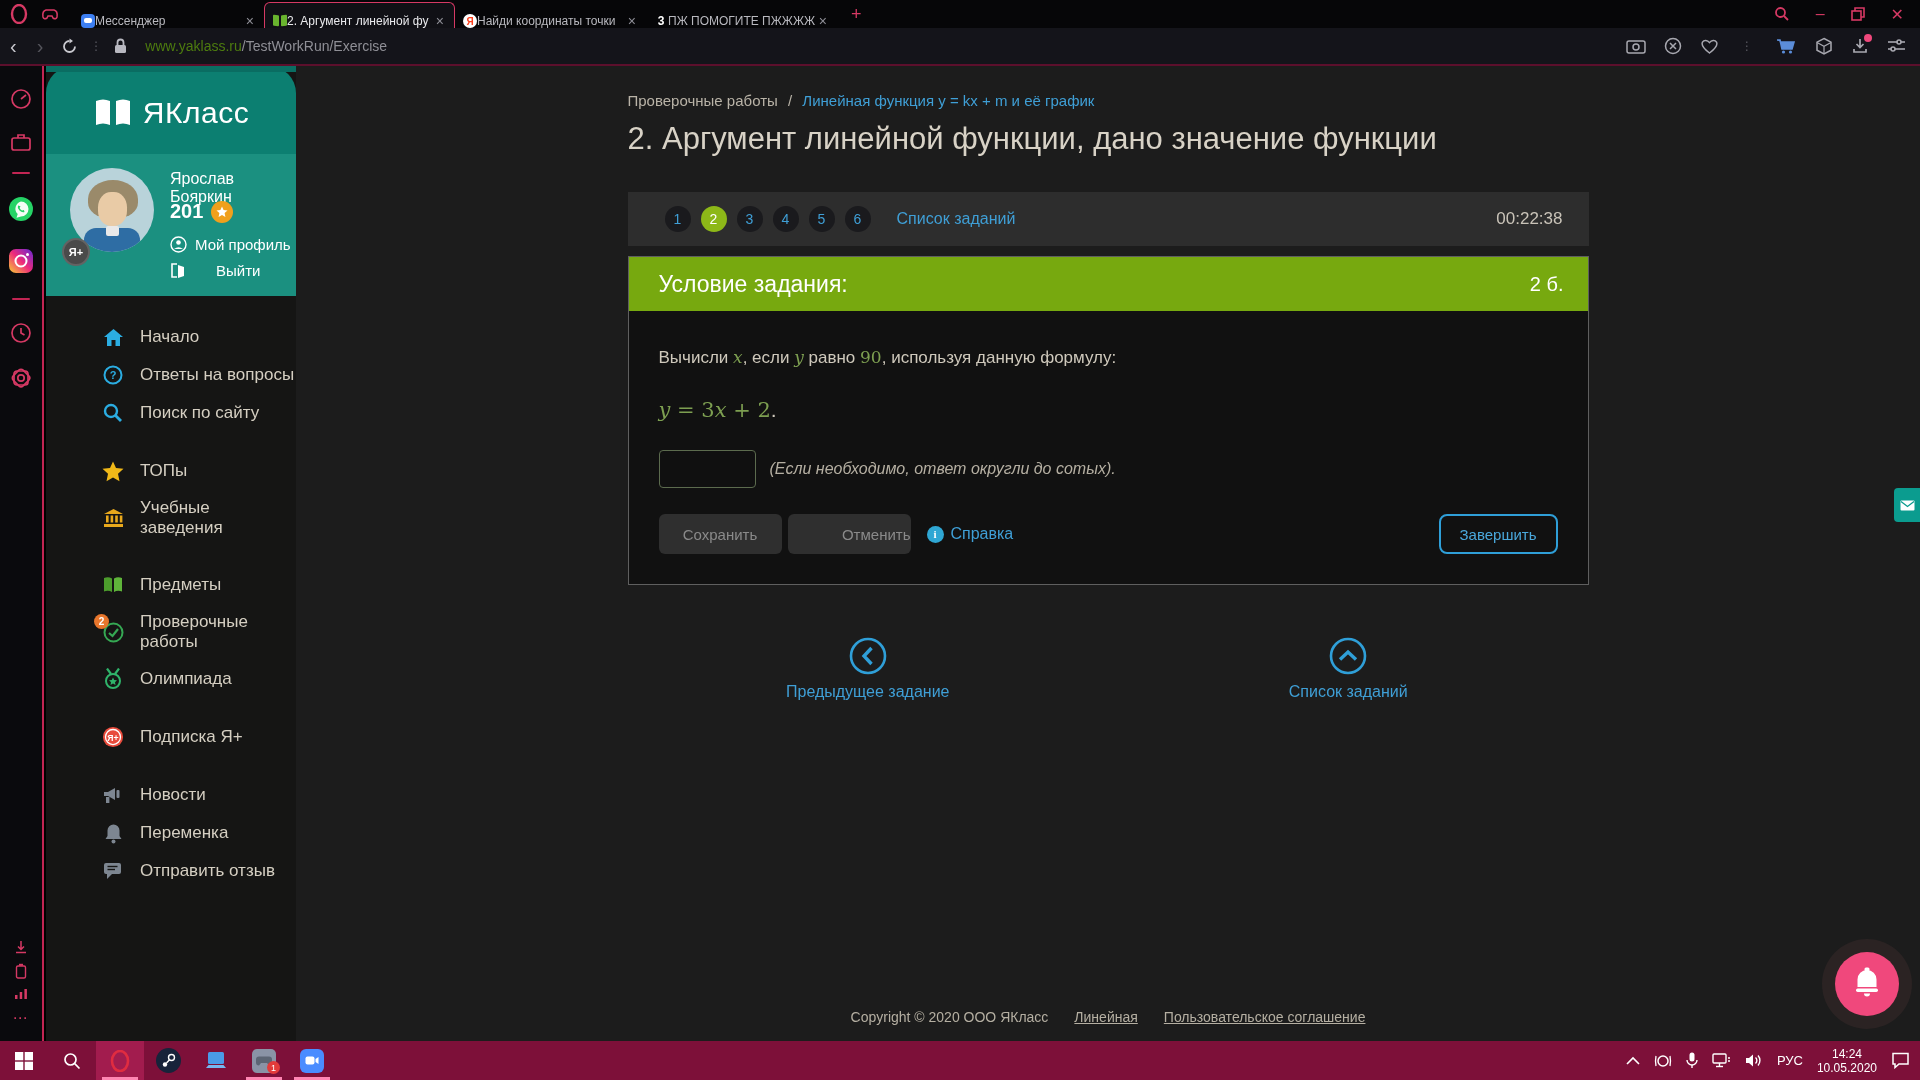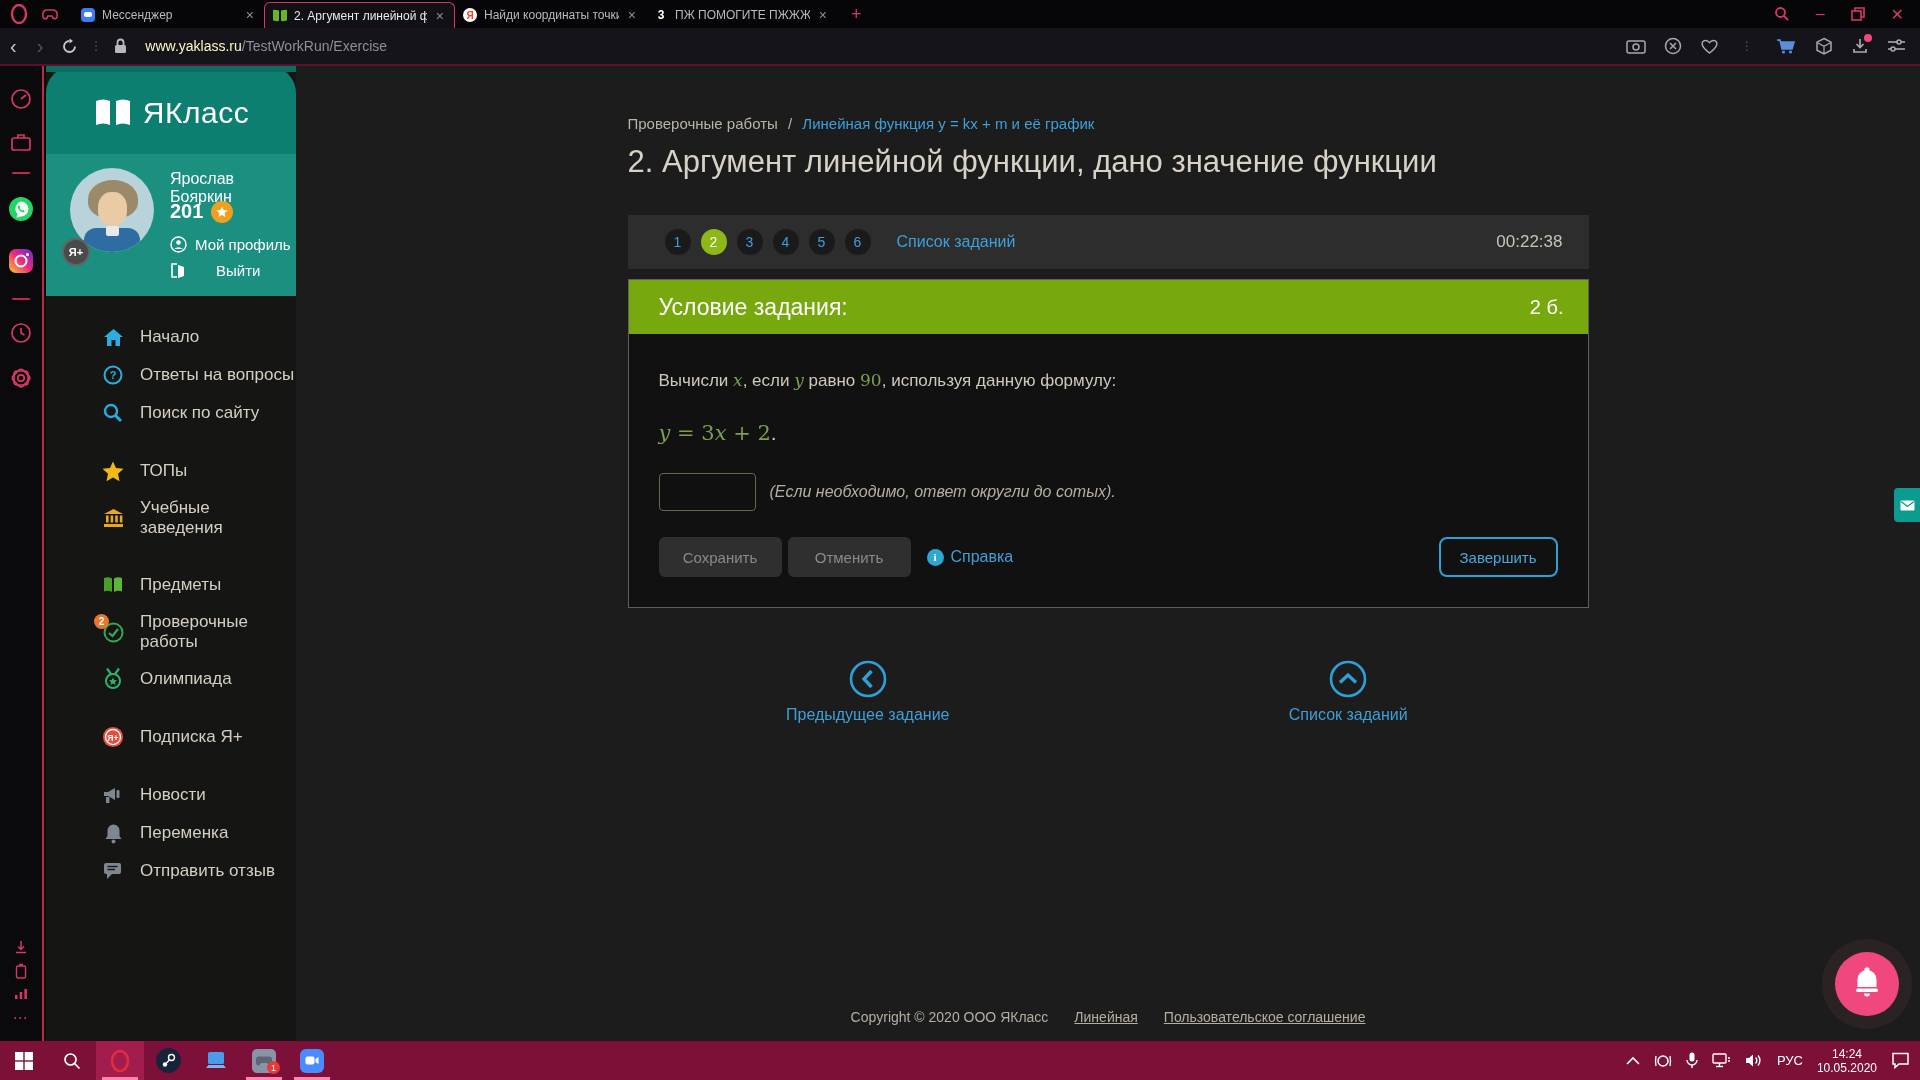--- a/index.html
+++ b/index.html
@@ -5,21 +5,21 @@
   * { box-sizing: border-box; margin: 0; padding: 0; }
   html,body { width:1920px; height:1080px; overflow:hidden; background:#000;
     font-family:"Liberation Sans","DejaVu Sans",sans-serif; }
 
   
   #chrome { position:absolute; left:0; top:0; width:1920px; height:66px; background:#0a0a0d; }
   .tabrow { position:absolute; left:0; top:0; right:0; height:28px; background:#060608;
     display:flex; align-items:center; }
   .opera-logo { width:20px; height:20px; margin-left:9px; }
   .gx-icon { width:18px; height:14px; margin-left:12px; }
-  .tab { width:191px; height:26px; margin-top:2px; display:flex; align-items:center; gap:7px;
+  .tab { width:191px; height:26px; margin-top:2px; display:flex; align-items:flex-end; 
     padding:0 8px; color:#b9b9bf; font-size:12px; position:relative; border-radius:6px 6px 0 0; }
   .tab:first-of-type { margin-left:14px; }
   .tab .t-title { flex:1; white-space:nowrap; overflow:hidden; }
   .tab.active { background:#101015; border:1.5px solid #d63964; border-bottom:none; color:#e9e9ec; }
   .tab-close { color:#8f8f97; font-size:14px; line-height:1; padding:0 2px; }
   .favicon { width:14px; height:14px; flex:0 0 14px; display:flex; align-items:center; justify-content:center; }
   .fav-msg { width:14px; height:14px; border-radius:4px; background:#3d7ff2; position:relative; }
   .fav-msg:after { content:""; position:absolute; left:3px; top:4px; width:8px; height:5px; background:#fff; border-radius:2px; }
   .fav-book { width:14px; height:12px; position:relative; }
   .fav-book:before,.fav-book:after { content:""; position:absolute; top:0; width:6px; height:11px; background:#69b42e; border-radius:1px; }
@@ -31,21 +31,21 @@
   .winctl { display:flex; align-items:center; gap:26px; margin-right:16px; }
   .winctl .wc { color:#d63964; }
 
   .addrrow { position:absolute; left:0; top:28px; right:0; height:38px; background:#14141a;
     display:flex; align-items:center; border-bottom:2px solid #5c0f2c; }
   .nav-arrow { font-size:20px; color:#c9c9cf; padding:0 10px; }
   .nav-arrow.disabled { color:#55555c; }
   .addr-ic { margin:0 8px; display:flex; }
   .kebab { color:#5a5a62; font-size:12px; letter-spacing:0; margin:0 4px; }
   .url { font-size:14px; margin-left:10px; }
-  .url .host { color:#fef9c3; } .url .path { color:#8f8f96; }
+  .url .host { color:#4d7c0f; } .url .path { color:#8f8f96; }
   .addr-right { margin-left:auto; display:flex; align-items:center; gap:18px; padding-right:14px; }
 
   
   #strip { position:absolute; left:0; top:66px; width:44px; height:975px; background:#0a0a0d;
     border-right:2px solid #c22553; display:flex; flex-direction:column; align-items:center; }
   .strip-ic { margin-top:22px; }
   .strip-div { width:18px; height:2px; background:#c22553; margin-top:20px; border-radius:2px; }
   .strip-bottom { margin-top:auto; display:flex; flex-direction:column; align-items:center; gap:9px; padding-bottom:14px; }
   .strip-more { color:#d63964; font-size:15px; letter-spacing:2px; }
 
@@ -77,21 +77,21 @@
 
   .menu { padding-top:22px; }
   .m-item { display:flex; align-items:center; gap:16px; padding:8px 0 8px 24px; color:#d5cfc2; font-size:17px;margin-left:32px; }
   .m-item .mi { width:22px; height:22px; flex:0 0 22px; display:flex; align-items:center; justify-content:center; position:relative; }
   .m-gap { height:20px; }
   .mi-badge { position:absolute; left:-8px; top:-7px; width:15px; height:15px; border-radius:50%;
     background:#e8762c; color:#fff; font-size:10px; font-weight:bold; display:flex; align-items:center; justify-content:center; }
 
   
   #content { position:absolute; left:250px; top:0; right:0; bottom:0; }
-  .container { width:961px; margin:7px auto; padding-top:42px; }
+  .container { width:961px; margin:0 auto; padding-top:26px; }
   .breadcrumb { font-size:15px; color:#b9b3a7; }
   .breadcrumb .bc-link { color:#3f9fd6; }
   .page-title { margin-top:10px; color:#d8d2c6; font-size:31px; line-height:40px; font-weight:400; width:880px; }
 
   .task-strip { margin-top:33px; height:54px; background:#2d2d2d; display:flex; align-items:center; padding:0 26px 0 37px; gap:10px; }
   .num-circle { width:26px; height:26px; border-radius:50%; background:#1a1a1d; color:#3f9fd6;
     font-size:14px; display:flex; align-items:center; justify-content:center; }
   .num-circle.active { background:#8db818; color:#fff; }
   .strip-link { color:#3f9fd6; font-size:16px; margin-left:16px; }
   .timer { margin-left:auto; color:#c9c3b8; font-size:17px; }
@@ -105,21 +105,21 @@
   .mv { font-family:"DejaVu Serif","Liberation Serif",serif; font-style:italic; color:#7d9f51; }
   .mn { font-family:"DejaVu Serif","Liberation Serif",serif; color:#7d9f51; }
   .formula { margin-top:30px; font-size:21px; }
   .formula .period { color:#cfc9bc; font-family:"Liberation Sans",sans-serif; font-style:normal; }
   .answer-row { margin-top:28px; display:flex; align-items:center; gap:14px; }
   .answer-input { width:97px; height:38px; background:#101010; border:1px solid #5c6b4e; border-radius:4px;
     color:#cfc9bc; font-size:16px; padding:0 8px; outline:none; }
   .hint { color:#b5afa2; font-size:16px; font-style:italic; }
   .btn-row { margin-top:26px; display:flex; align-items:center; }
   .btn-grey { width:123px; height:40px; background:#2f2f2f; border:none; border-radius:6px; color:#8a8a8a; font-size:15px; }
-  .btn-grey + .btn-grey { margin-left:6px; }
+  .btn-grey + .btn-grey { margin-left:6px;text-align:right; }
   .help { margin-left:16px; display:flex; align-items:center; gap:7px; color:#3f9fd6; font-size:16px; }
   .info-dot { width:17px; height:17px; border-radius:50%; background:#2fa7d4; color:#fff; font-size:11px; font-weight:bold;
     font-family:"Liberation Serif",serif; display:flex; align-items:center; justify-content:center; }
   .btn-finish { margin-left:auto; width:119px; height:40px; background:transparent; border:2px solid #2f9fd8;
     border-radius:8px; color:#4aa8dc; font-size:15px; }
 
   .bottom-nav { margin-top:52px; display:flex; }
   .bn-col { flex:1; display:flex; flex-direction:column; align-items:center; gap:8px; }
   .bn-circle { width:38px; height:38px; }
   .bn-label { color:#3f9fd6; font-size:16px; }

